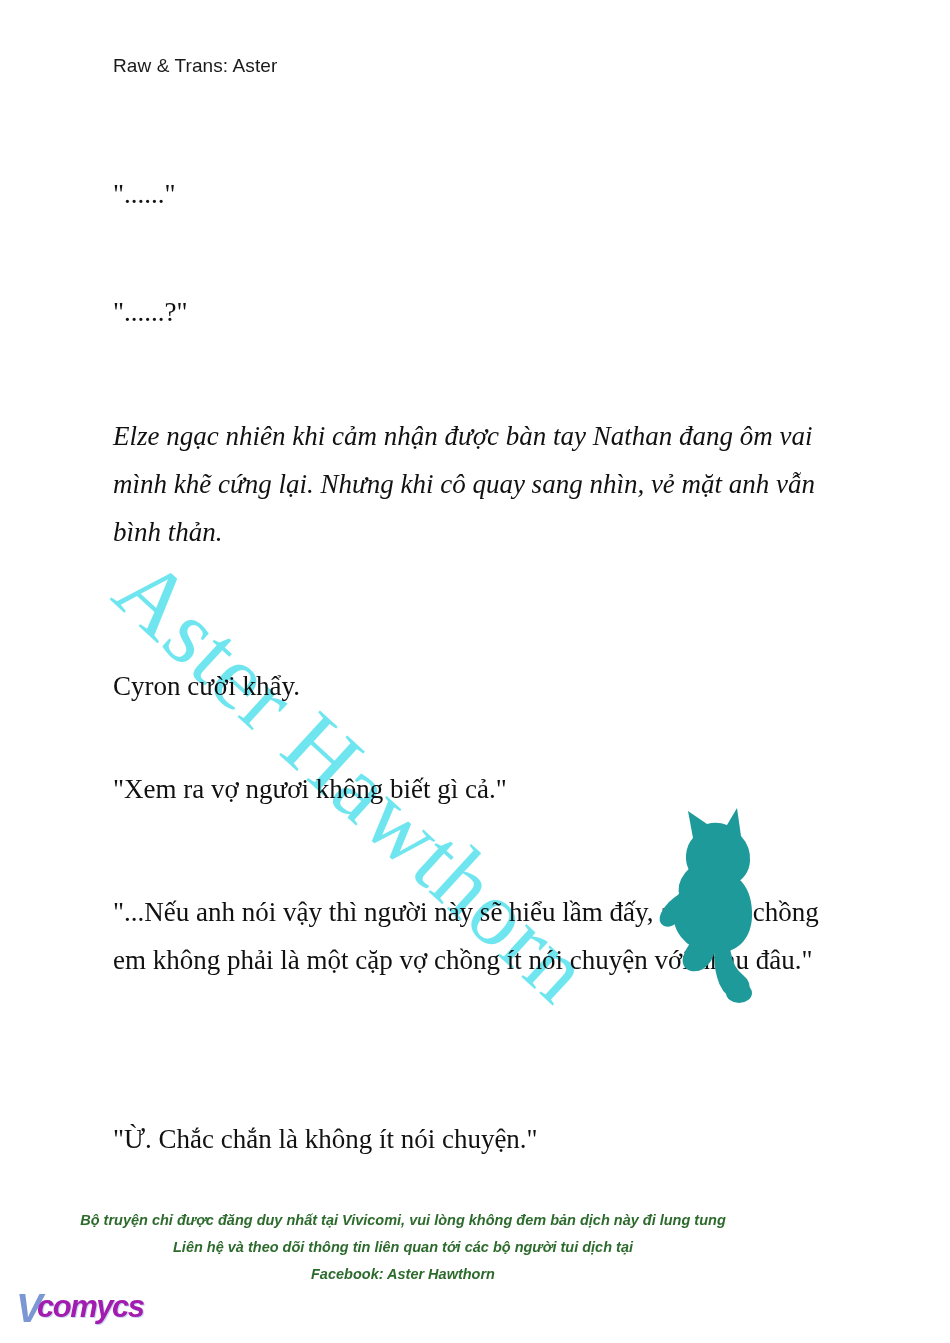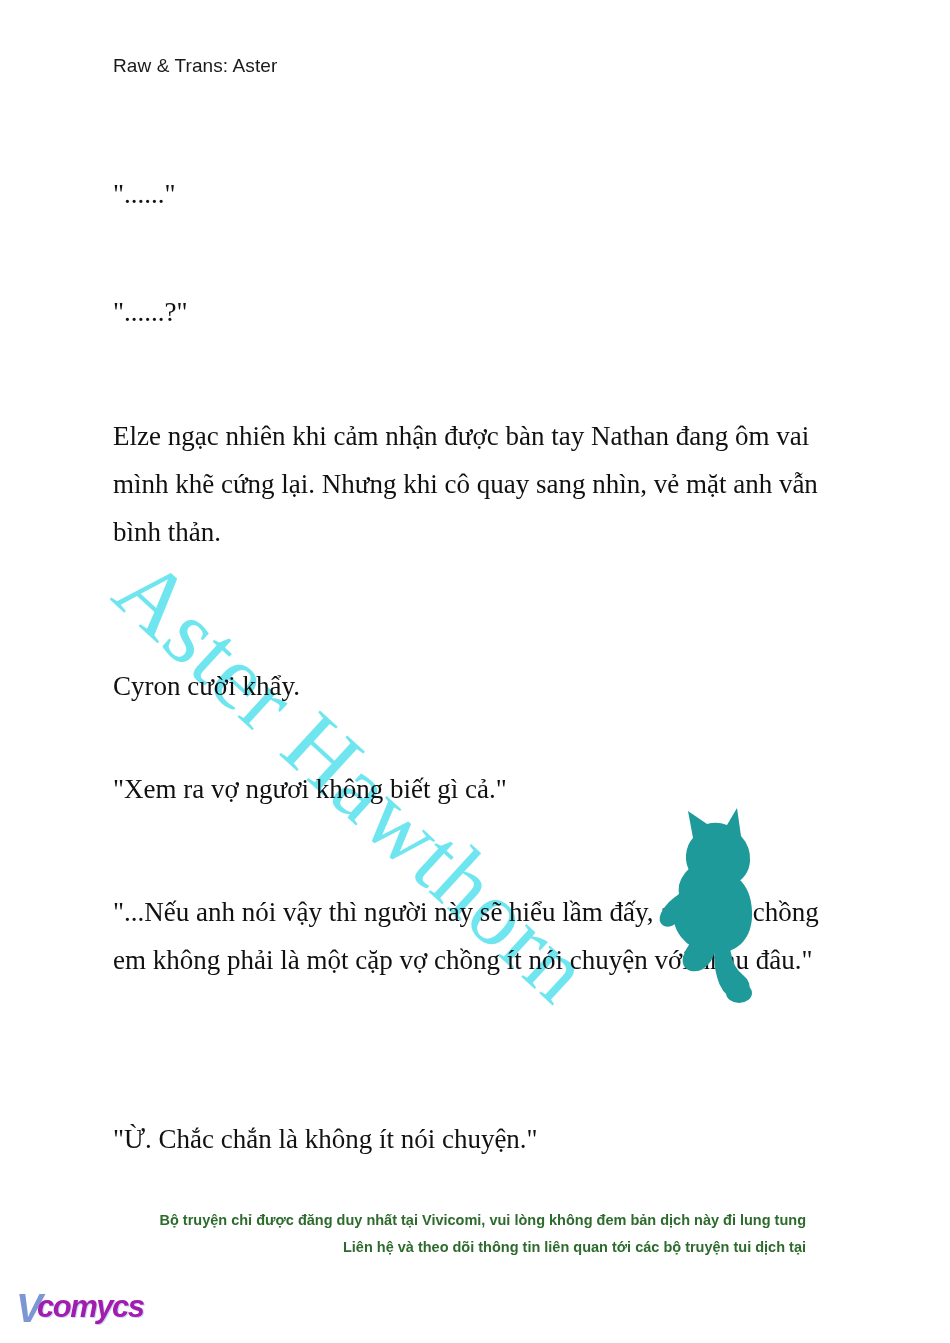--- a/index.html
+++ b/index.html
@@ -80,23 +80,24 @@
     pointer-events: none;
   }
 
   
   #footer-note {
     position: absolute;
     left: 0;
     top: 1207px;
     width: 806px;
     z-index: 4;
-    text-align: right;
+    text-align: center;
     font-family: "Liberation Sans", "DejaVu Sans", sans-serif;
     font-weight: bold;
+    font-style: italic;
     font-size: 14.5px;
     line-height: 27px;
     color: #2d6b2d;
   }
   #footer-note div { white-space: nowrap; }
 
   
   #site-logo {
     position: absolute;
     left: 16px;
@@ -137,21 +138,21 @@
 
   <div id="header-credit">Raw &amp; Trans: Aster</div>
 
   <div id="watermark-layer">
     <div id="watermark-text">Aster Hawthorn</div>
   </div>
 
   <div id="body-layer">
     <div class="para" style="top:170px;">"......"</div>
     <div class="para" style="top:288px;">"......?"</div>
-    <div class="para" style="top:412px;">Elze ngạc nhiên khi cảm nhận được bàn tay Nathan đang ôm vai mình khẽ cứng lại. Nhưng khi cô quay sang nhìn, vẻ mặt anh vẫn bình thản.</div>
+    <div class="para" style="top:412px;font-style:italic;">Elze ngạc nhiên khi cảm nhận được bàn tay Nathan đang ôm vai mình khẽ cứng lại. Nhưng khi cô quay sang nhìn, vẻ mặt anh vẫn bình thản.</div>
     <div class="para" style="top:662px;">Cyron cười khẩy.</div>
     <div class="para" style="top:765px;">"Xem ra vợ ngươi không biết gì cả."</div>
     <div class="para" style="top:888px;">"...Nếu anh nói vậy thì người này sẽ hiểu lầm đấy, anh. Vợ chồng em không phải là một cặp vợ chồng ít nói chuyện với nhau đâu."</div>
     <div class="para" style="top:1115px;">"Ừ. Chắc chắn là không ít nói chuyện."</div>
   </div>
 
   <svg id="cat-graphic" viewBox="0 0 125 200">
     <g fill="#1f9a9a">
 
       <path d="M38 33 L33 6 L52 19 Q62 16 72 20 L82 3 L86 31
@@ -175,21 +176,22 @@
       <path d="M60 140 Q58 158 62 172 Q66 188 78 194
                Q90 198 94 188 Q97 177 88 170
                Q78 162 76 148 Q74 137 68 133 Z"></path>
 
       <ellipse cx="84" cy="188" rx="13" ry="10"></ellipse>
     </g>
   </svg>
 
   <div id="footer-note">
     <div>Bộ truyện chỉ được đăng duy nhất tại Vivicomi, vui lòng không đem bản dịch này đi lung tung</div>
-    <div>Liên hệ và theo dõi thông tin liên quan tới các bộ truyện tui dịch tại</div>
+    <div>Liên hệ và theo dõi thông tin liên quan tới các bộ người tui dịch tại</div>
+    <div>Facebook: Aster Hawthorn</div>
   </div>
 
   <div id="site-logo">
     <span class="logo-v">V</span>
     <span class="logo-word" style="left:21px;">comycs</span>
   </div>
 
 </div>
 
 </body></html>

